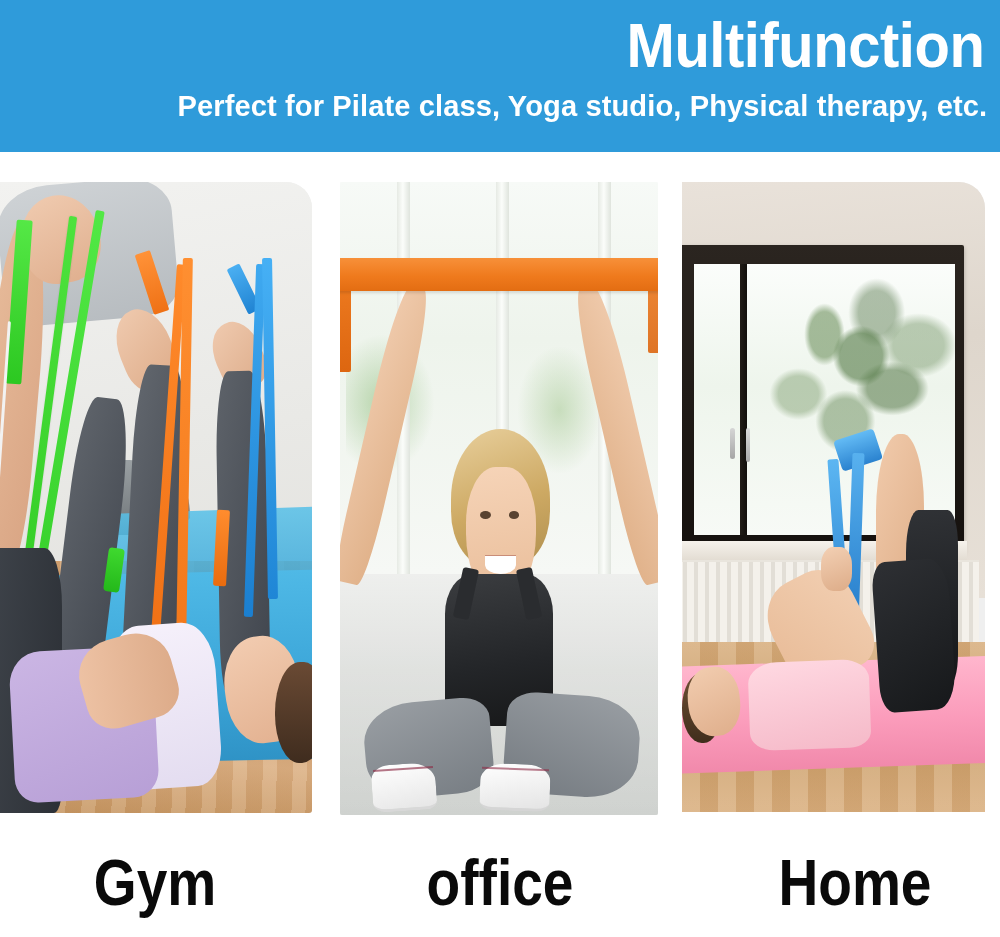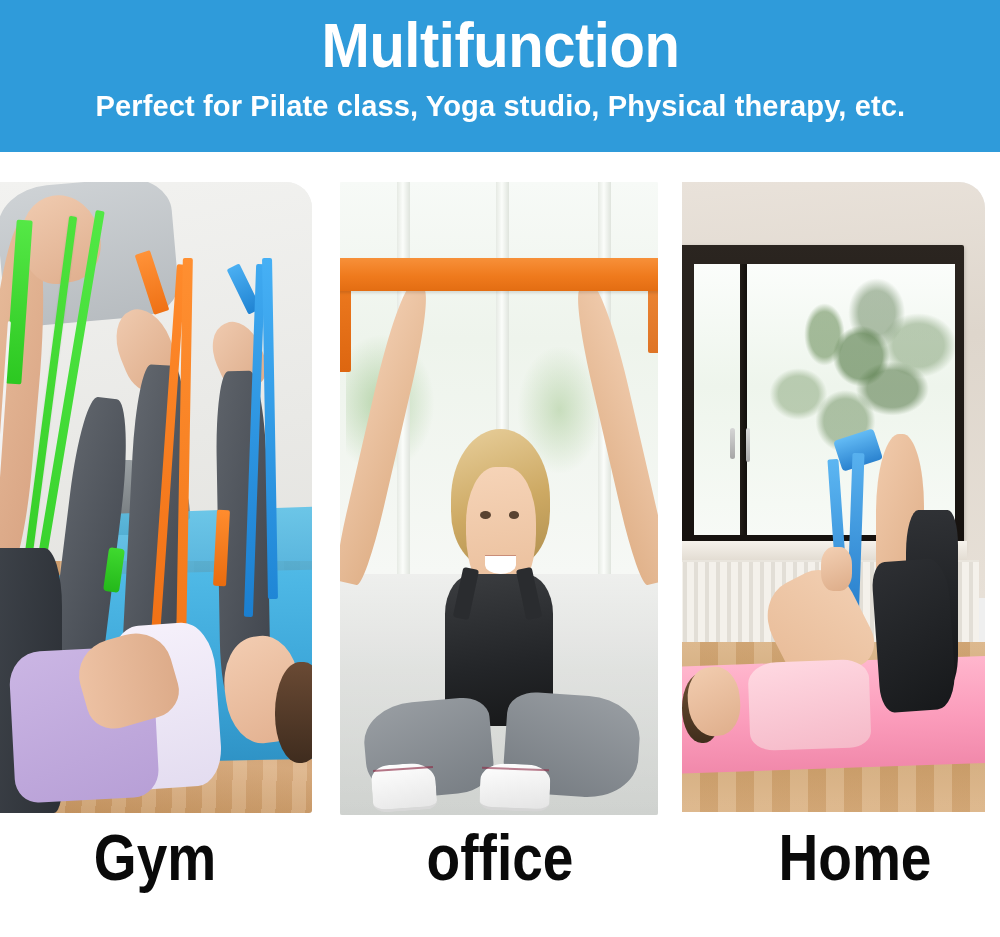--- a/index.html
+++ b/index.html
@@ -10,21 +10,21 @@
     font-family:"Liberation Sans", sans-serif;
     overflow:hidden;
   }
   .page{ position:relative; width:1000px; height:937px; background:#fff; }
 
   
   .banner{
     position:absolute; left:0; top:0; width:1000px; height:152px;
     background:#2f9bda;
     display:flex; flex-direction:column;
-    align-items:center; justify-content:flex-start;
+    align-items:flex-end; justify-content:flex-start;
   }
   .banner-title{
     margin-top:6px;
     font-family:"Liberation Sans", sans-serif;
     font-size:63px; font-weight:700; color:#ffffff;
     letter-spacing:-0.5px; line-height:78px;
     transform:scaleX(0.92); transform-origin:center center;
     white-space:nowrap;
     text-shadow:0 1px 0 rgba(0,0,0,0.05);
   }
@@ -231,21 +231,21 @@
   .p3 .arm-long{ position:absolute; left:30%; top:62%; width:30%; height:17%;
     background:linear-gradient(62deg,#e8bb97,#f2cfb2); border-radius:40% 36% 26% 30%; transform:rotate(-27deg);}
   .p3 .hand-grip{ position:absolute; left:46%; top:58%; width:10%; height:7%;
     background:linear-gradient(160deg,#f3d0b4,#ddac88); border-radius:40%;}
   .p3 .head3{ position:absolute; left:2%; top:77%; width:17%; height:11%;
     background:linear-gradient(160deg,#f2cdb0,#dfae8b); border-radius:46% 44% 46% 46%; transform:rotate(-6deg);}
   .p3 .hair3{ position:absolute; left:0%; top:78%; width:13%; height:11%;
     background:linear-gradient(180deg,#6f5034,#402d1c); border-radius:50% 34% 44% 50%;}
 
   
-  .labels{ position:absolute; left:0; top:820px; width:864px; height:92px; }
+  .labels{ position:absolute; left:0; top:845px; width:864px; height:92px; }
   .label{
     position:absolute; top:0;
     font-family:"Liberation Sans", sans-serif;
     font-size:64px; font-weight:700; color:#0a0a0a;
     line-height:76px; text-align:center;
     transform:scaleX(0.86); transform-origin:center center;
     white-space:nowrap;
   }
   .label.l1{ left:35px;  width:240px; }
   .label.l2{ left:380px; width:240px; }

